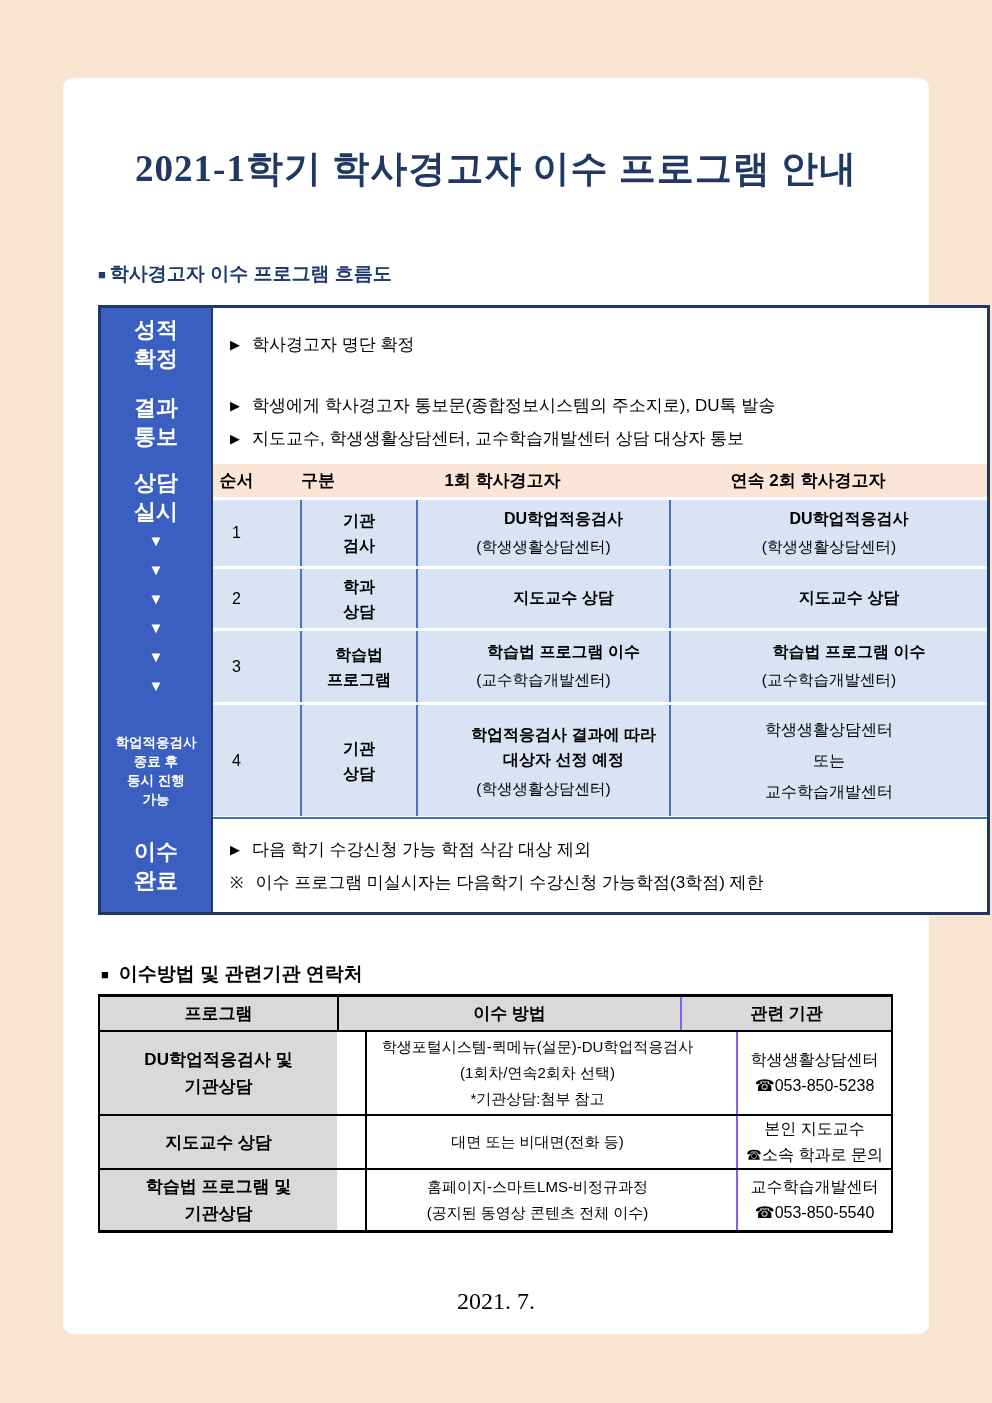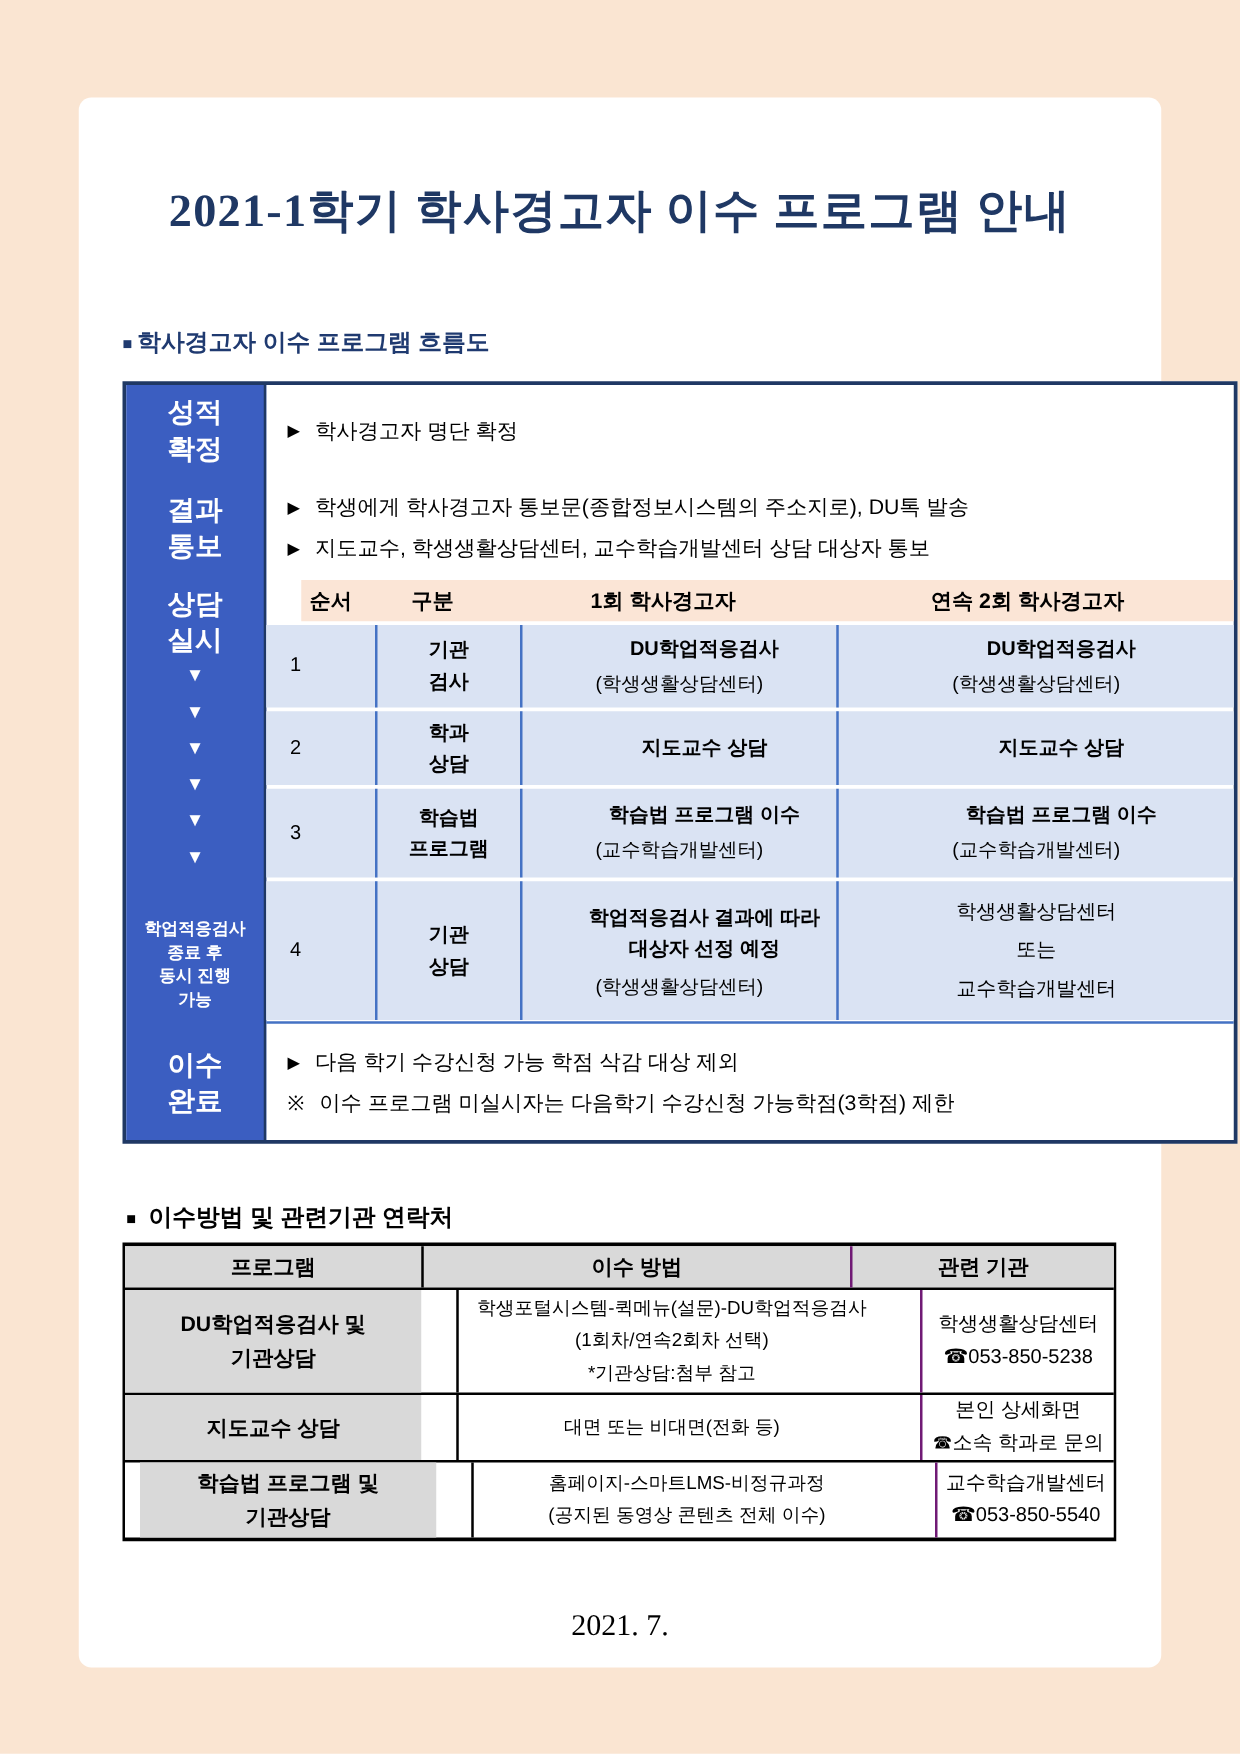--- a/index.html
+++ b/index.html
@@ -58,21 +58,21 @@
   .fc-b{height:84px;display:flex;flex-direction:column;justify-content:center;gap:10px;padding-left:17px;box-sizing:border-box;}
   .fc-d{flex:1;display:flex;flex-direction:column;justify-content:center;gap:10px;padding-left:17px;box-sizing:border-box;}
   .item{display:flex;align-items:center;gap:12px;font-size:17px;}
   .item .tri{font-size:13px;}
   .item .star{font-size:16px;}
 
   
   .itbl{height:355px;border-bottom:2px solid #4472C4;box-sizing:border-box;}
   .itbl-header{
     height:33px;background:#FBE5D6;display:flex;align-items:center;
-    font-weight:bold;font-size:17px;margin-left:28px;
+    font-weight:bold;font-size:17px;
   }
   .itbl-header span{text-align:center;box-sizing:border-box;}
   .itbl-row{display:flex;background:#DAE3F3;margin-top:3px;}
   .r1{height:66px;} .r2{height:59px;} .r3{height:71px;} .r4{height:111px;}
   .itbl .c{
     display:flex;flex-direction:column;align-items:center;justify-content:center;
     text-align:center;box-sizing:border-box;font-size:16px;gap:7px;
   }
   .itbl-row .c + .c{border-left:2px solid #4472C4;}
   .cw0, .h0{width:47px;}
@@ -91,24 +91,24 @@
     box-sizing:border-box;background:#fff;
   }
   .ctbl-row{display:flex;}
   .ctbl-row + .ctbl-row{border-top:2px solid #000;gap:28px;}
   .ctbl .cell{
     display:flex;flex-direction:column;align-items:center;justify-content:center;
     text-align:center;box-sizing:border-box;white-space:pre-line;
   }
   .ctbl .cc1{width:237px;background:#D9D9D9;font-weight:bold;font-size:17px;line-height:27px;}
   .ctbl .cc2{width:343px;font-size:15px;line-height:26px;border-left:2px solid #000;}
-  .ctbl .cc3{flex:1;font-size:16px;line-height:26px;border-left:2px solid #701a75;}
+  .ctbl .cc3{flex:1;font-size:16px;line-height:26px;border-left:2px solid #8b5cf6;}
   .ctbl-h{height:33px;background:#D9D9D9;}
   .ctbl-h .cell{font-weight:bold;font-size:17px;background:transparent;}
-  .cr1{height:82px;} .cr2{height:52px;} .cr3{height:60px;padding-left:12px;}
+  .cr1{height:82px;} .cr2{height:52px;} .cr3{height:60px;}
 
   .doc-date{
     position:absolute;top:1180px;left:0;width:100%;text-align:center;
     font-family:"Liberation Serif", serif;font-size:24px;color:#000;margin-top:30px;
   }
 </style>
 </head>
 <body>
 
 <div class="card">
@@ -260,21 +260,21 @@
 기관상담</div>
       <div class="cell cc2">학생포털시스템-퀵메뉴(설문)-DU학업적응검사
 (1회차/연속2회차 선택)
 *기관상담:첨부 참고</div>
       <div class="cell cc3">학생생활상담센터
 ☎053-850-5238</div>
     </div>
     <div class="ctbl-row cr2">
       <div class="cell cc1">지도교수 상담</div>
       <div class="cell cc2">대면 또는 비대면(전화 등)</div>
-      <div class="cell cc3">본인 상세화면
+      <div class="cell cc3">본인 지도교수
 ☎소속 학과로 문의</div>
     </div>
     <div class="ctbl-row cr3">
       <div class="cell cc1">학습법 프로그램 및
 기관상담</div>
       <div class="cell cc2">홈페이지-스마트LMS-비정규과정
 (공지된 동영상 콘텐츠 전체 이수)</div>
       <div class="cell cc3">교수학습개발센터
 ☎053-850-5540</div>
     </div>

